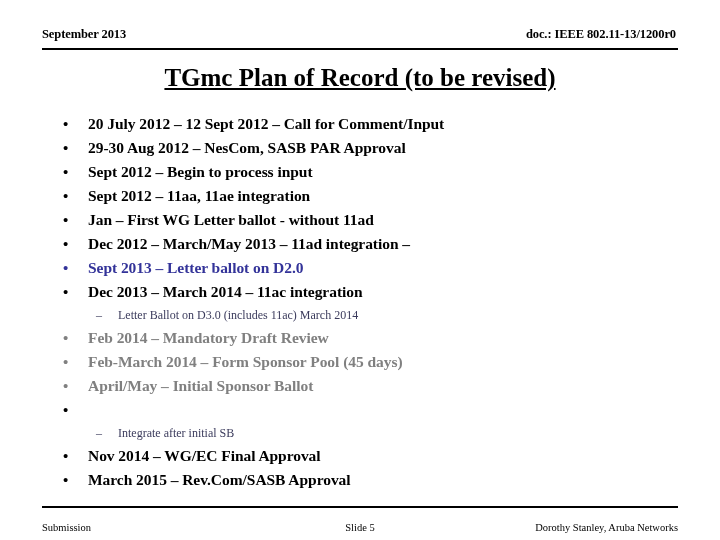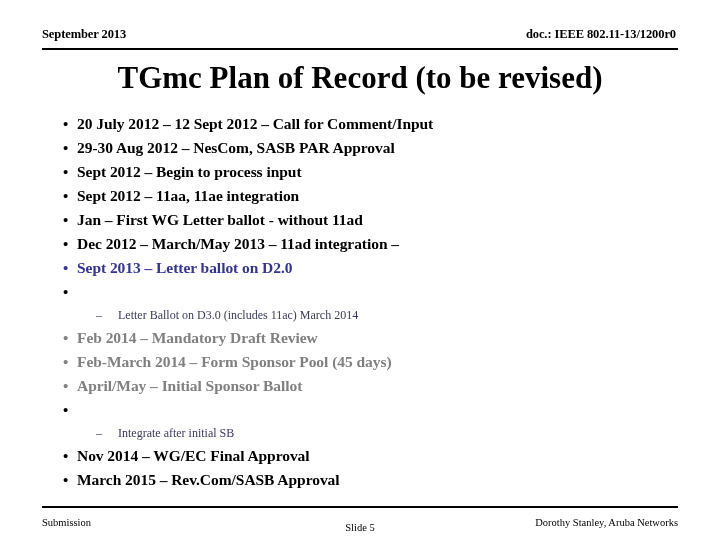--- a/index.html
+++ b/index.html
@@ -49,24 +49,25 @@
     padding-right: 2px;
   }
 
   
   .slide-title {
     position: absolute;
     left: 42px;
     top: 62px;
     width: 636px;
     text-align: center;
-    font-size: 31px;
+    font-size: 25px;
     font-weight: bold;
     line-height: 32px;
     white-space: nowrap;
+    text-decoration: underline;
   }
 
   
   .body-list {
     position: absolute;
     left: 42px;
     top: 112px;
     width: 648px;
   }
 
@@ -85,21 +86,21 @@
   .bullet-row .marker {
     position: absolute;
     left: 21px;
     top: 0;
     width: 25px;
     line-height: 24px;
     font-size: 15px;
     text-align: left;
   }
   .bullet-row .btext {
-    margin-left: 14px;
+    margin-left: 25px;
   }
 
   
   .sub-row {
     position: relative;
     display: flex;
     align-items: flex-start;
     font-size: 12px;
     font-weight: normal;
     line-height: 22px;
@@ -127,21 +128,21 @@
   .c-gray   { color: #808080; }
   .c-slate  { color: #3b3b5c; }
 
   
   .slide-footer {
     position: absolute;
     left: 42px;
     top: 506px;
     width: 636px;
     border-top: 2px solid #000000;
-    padding-top: 7px;
+    padding-top: 12px;
     display: flex;
     align-items: flex-start;
     justify-content: space-between;
     font-size: 10.5px;
     font-weight: normal;
     line-height: 15px;
     white-space: nowrap;
   }
   .footer-center {
     position: absolute;
@@ -192,20 +193,21 @@
       <div class="bullet-row c-black">
         <span class="marker">•</span>
         <span class="btext">Dec 2012 – March/May 2013  – 11ad integration –</span>
       </div>
       <div class="bullet-row c-blue">
         <span class="marker">•</span>
         <span class="btext">Sept 2013 – Letter ballot on D2.0</span>
       </div>
       <div class="bullet-row c-black">
         <span class="marker">•</span>
+        <span class="btext">Dec 2013 – March 2014 – 11ac integration</span>
       </div>
       <div class="sub-row c-slate">
         <span class="marker">–</span>
         <span class="btext">Letter Ballot on D3.0 (includes 11ac) March 2014</span>
       </div>
       <div class="bullet-row c-gray">
         <span class="marker">•</span>
         <span class="btext">Feb 2014 – Mandatory Draft Review</span>
       </div>
       <div class="bullet-row c-gray">

